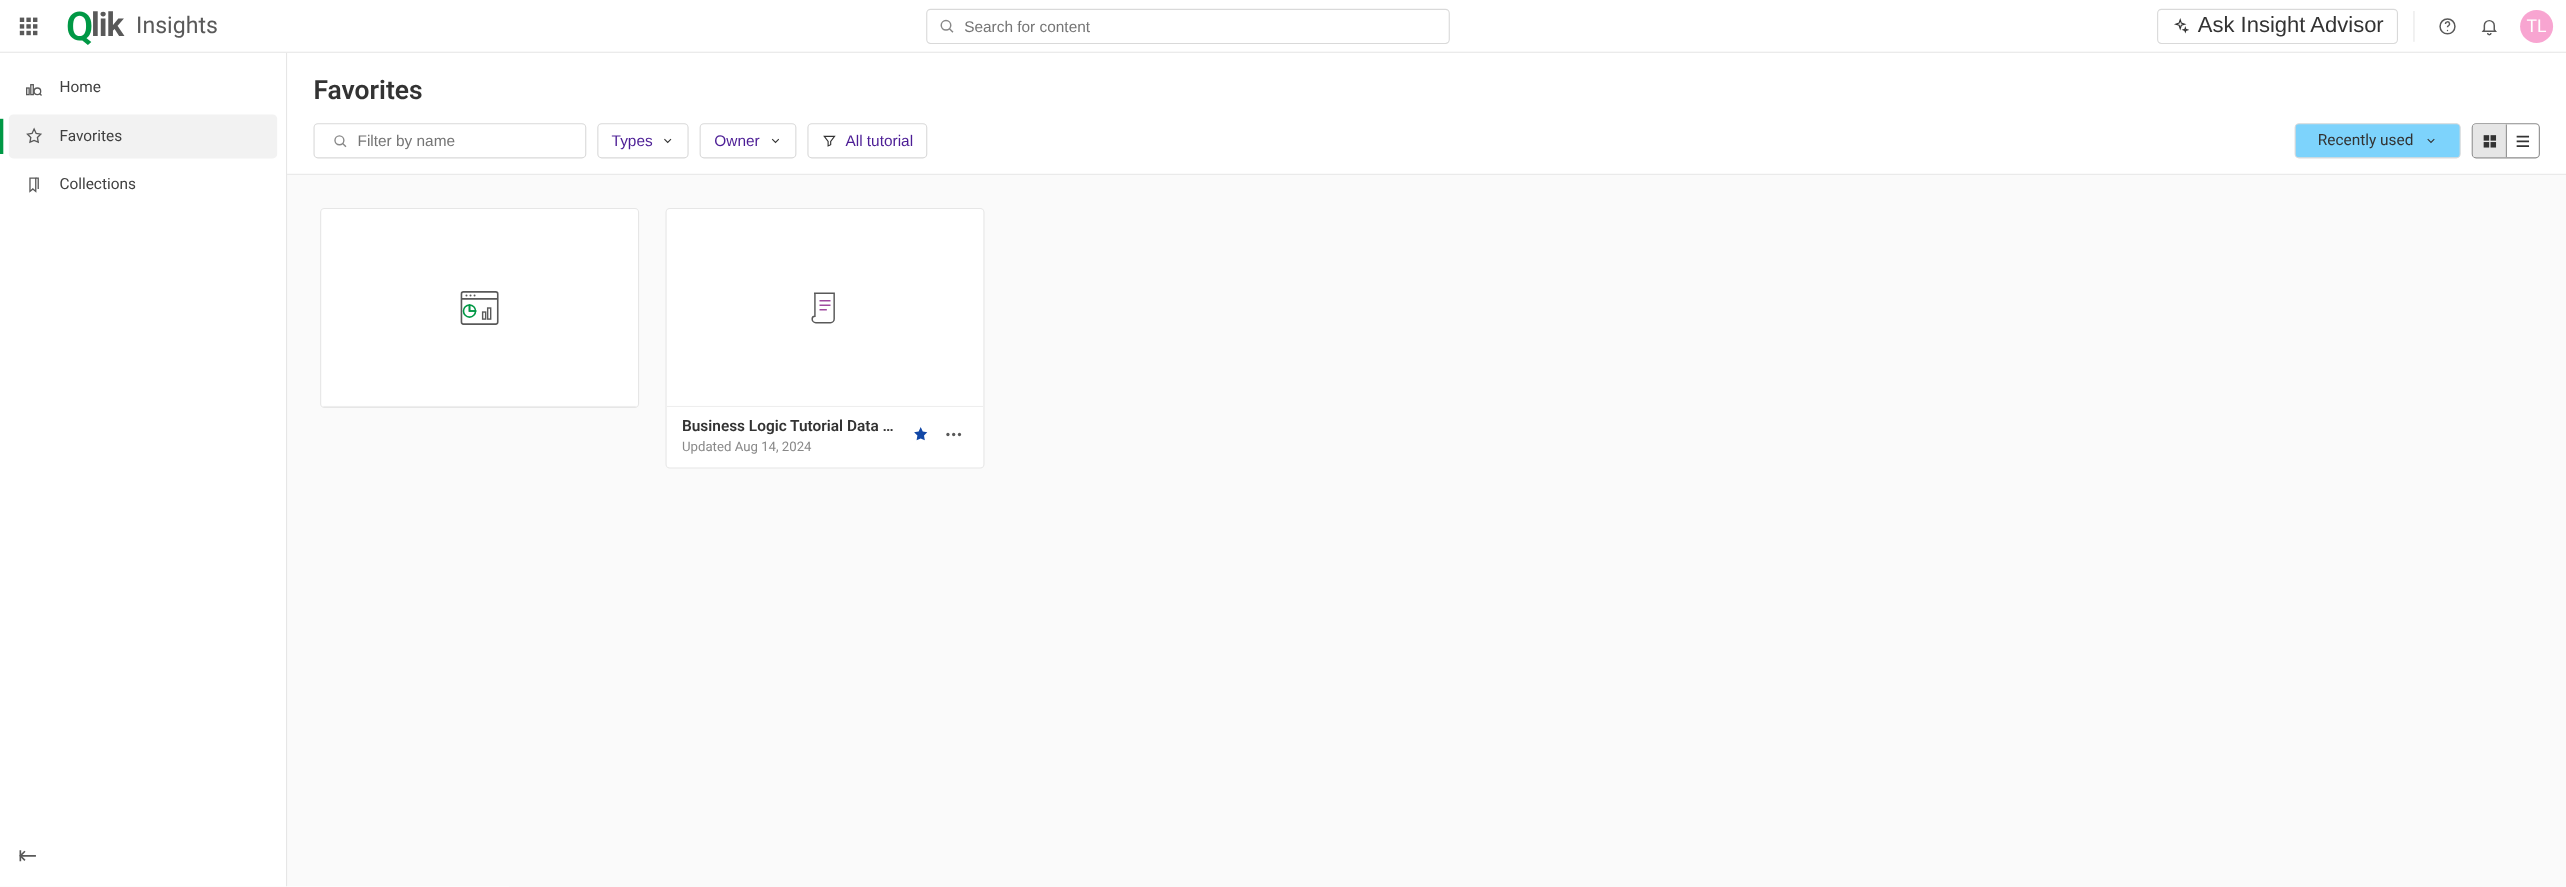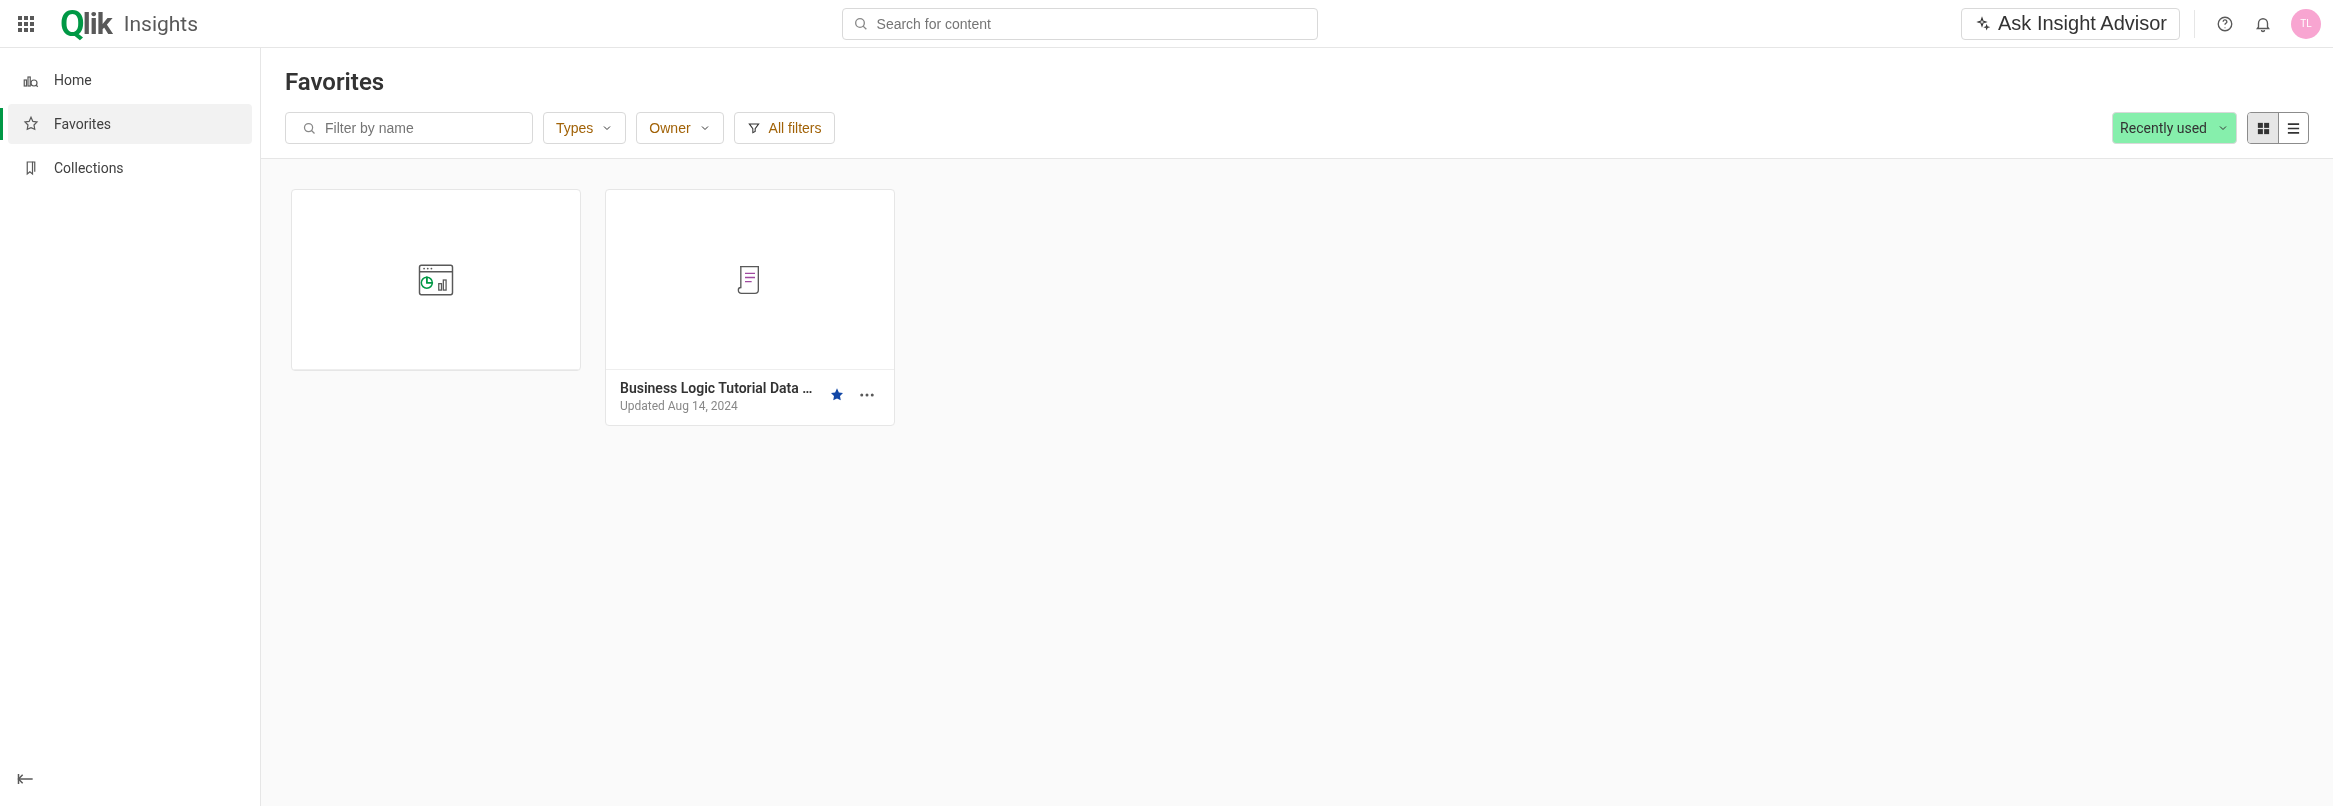--- a/index.html
+++ b/index.html
@@ -75,21 +75,21 @@
   .icon-btn {
     width: 32px; height:32px;
     display:flex; align-items:center; justify-content:center;
     cursor:pointer; border-radius:4px;
     color:#595959;
   }
   .avatar {
     width:30px; height:30px; border-radius:50%;
     background:#f8a5d1; color:#fff;
     display:flex; align-items:center; justify-content:center;
-    font-size:10px; font-weight:400;
+    font-size:16px; font-weight:400;
     margin-left:6px;
     cursor:pointer;
   }
 
   
   .body { flex:1; display:flex; min-height:0; }
   .sidebar {
     width: 261px;
     border-right: 1px solid #e6e6e6;
     padding: 12px 8px;
@@ -137,27 +137,27 @@
     border:1px solid #d9d9d9; border-radius:4px;
     display:flex; align-items:center; padding:0 16px; gap:8px;
   }
   .filter-input input { border:none; outline:none; flex:1; font-size:14px; background:transparent; }
   .chip-btn {
     height:32px;
     border:1px solid #d9d9d9; border-radius:4px;
     background:#fff; padding:0 12px;
     display:flex; align-items:center; gap:8px;
     font-size:14px; cursor:pointer;
-    color:#a16207;
+    color:#4c1d95;
   }
   .spacer { flex:1; }
   .sort-dd {
     height:32px;
     border:1px solid #d9d9d9; border-radius:4px;
-    background:#86efac; padding:0 7px;
+    background:#7dd3fc; padding:0 20px;
     display:flex; align-items:center; gap:10px;
     font-size:14px; cursor:pointer;
     color:#333;
   }
   .view-toggle {
     height:32px;
     border:1px solid #8c8c8c; border-radius:4px;
     display:flex; overflow:hidden;
   }
   .view-toggle .seg {
@@ -328,21 +328,21 @@
           <button class="chip-btn">
             <span>Owner</span>
             <svg width="12" height="12" viewBox="0 0 24 24" fill="none" stroke="#333" stroke-width="2">
                 <polyline points="6 9 12 15 18 9"></polyline>
               </svg>
           </button>
           <button class="chip-btn">
             <svg width="14" height="14" viewBox="0 0 24 24" fill="none" stroke="#333" stroke-width="1.8">
                 <path d="M4 5h16l-6 8v5l-4 2v-7L4 5z"></path>
               </svg>
-            <span>All filters</span>
+            <span>All tutorial</span>
           </button>
           <div class="spacer"></div>
           <div class="sort-dd">
             <span>Recently used</span>
             <svg width="12" height="12" viewBox="0 0 24 24" fill="none" stroke="#333" stroke-width="2">
                 <polyline points="6 9 12 15 18 9"></polyline>
               </svg>
           </div>
           <div class="view-toggle">
             <div class="seg active">

